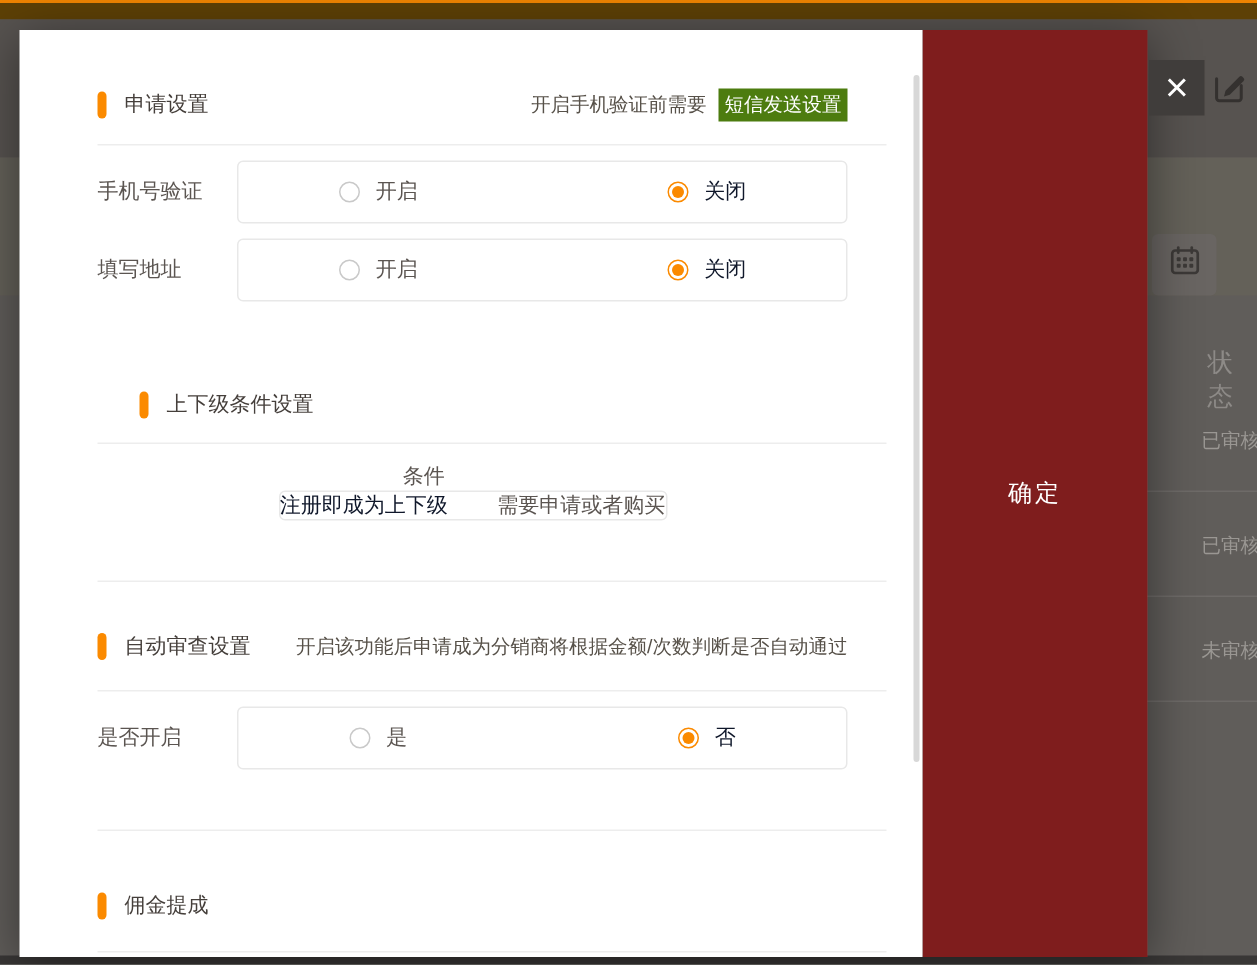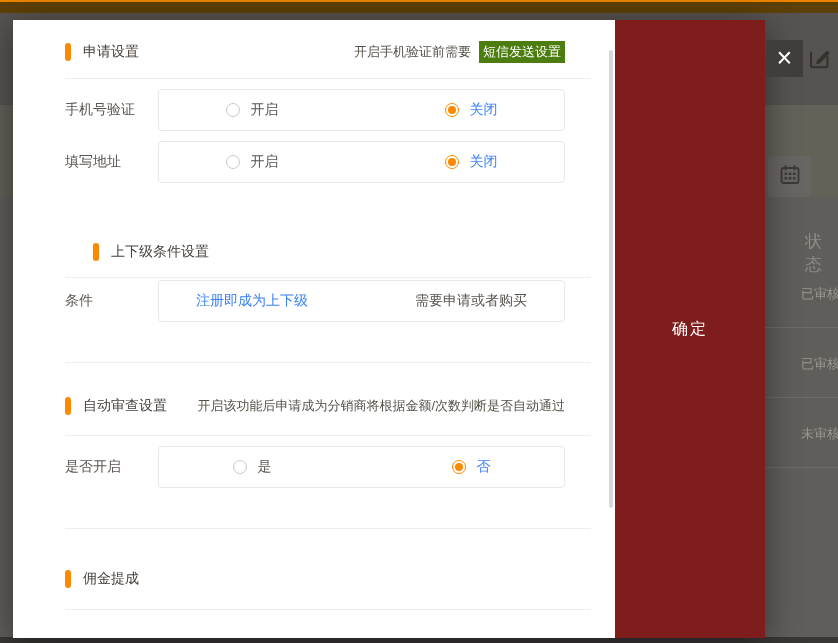--- a/index.html
+++ b/index.html
@@ -76,42 +76,42 @@
     margin-left: 6px; flex: none;
   }
   .row-box {
     flex: 1; height: 42px; border: 1px solid #e8e8e8; border-radius: 4px;
     display: flex; align-items: stretch; background: #fff; gap: 33px;
   }
   .opt {
     flex: 1; display: flex; align-items: center; justify-content: center;
     font-size: 14px; color: #5b5551; cursor: pointer;
   }
-  .opt.sel { color: #3b82f6; text-align: right; }
+  .opt.sel { color: #0f172a; text-align: right; }
   .radio {
     width: 14px; height: 14px; border-radius: 50%;
     border: 1px solid #c9c9c9; margin-right: 11px; flex: none; position: relative;
     background: #fff;
   }
   .opt.sel .radio { border-color: #fb8a00; }
   .opt.sel .radio::after {
     content: ""; position: absolute; left: 2px; top: 2px;
     width: 8px; height: 8px; border-radius: 50%; background: #fb8a00;
   }
 
   .close-btn {
     position: absolute; left: 766px; top: 40px; width: 37px; height: 37px;
     background: #403d3b; border: none; z-index: 6; cursor: pointer;
     display: flex; align-items: center; justify-content: center;
   }
   .close-btn span { color: #ffffff; font-size: 27px; line-height: 1; font-weight: 300; }
 
   
-  .mt30 { margin-top: 22px; } .mt16 { margin-top: 16px; } .mt10 { margin-top: 10px; }
-  .mt9  { margin-top: 2px; }  .mt59 { margin-top: 59px; padding-left: 28px; } .mt15 { margin-top: 15px; }
+  .mt30 { margin-top: 40px; } .mt16 { margin-top: 16px; } .mt10 { margin-top: 10px; }
+  .mt9  { margin-top: 13px; flex-direction: column; }  .mt59 { margin-top: 59px; padding-left: 28px; } .mt15 { margin-top: 15px; }
   .mt28 { margin-top: 40px; } .mt33 { margin-top: 33px; } .mt19 { margin-top: 19px; }
   .mt20 { margin-top: 20px; }
 </style>
 </head>
 <body>
 
 <div class="screen">
 
   <div class="bg-layer bg-orange-strip"></div>
   <div class="bg-layer bg-header-strip"></div>

